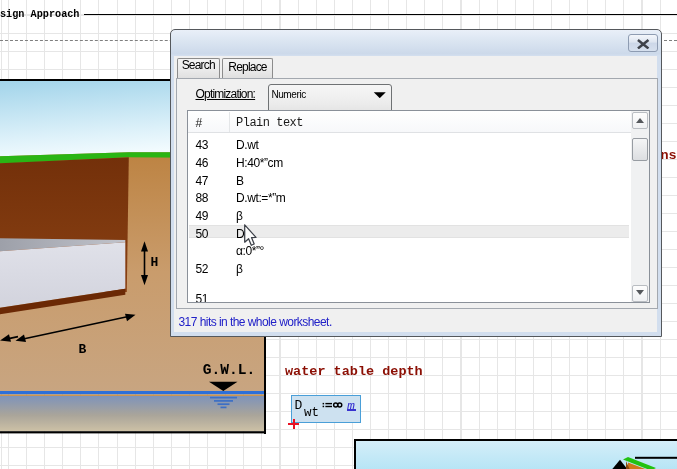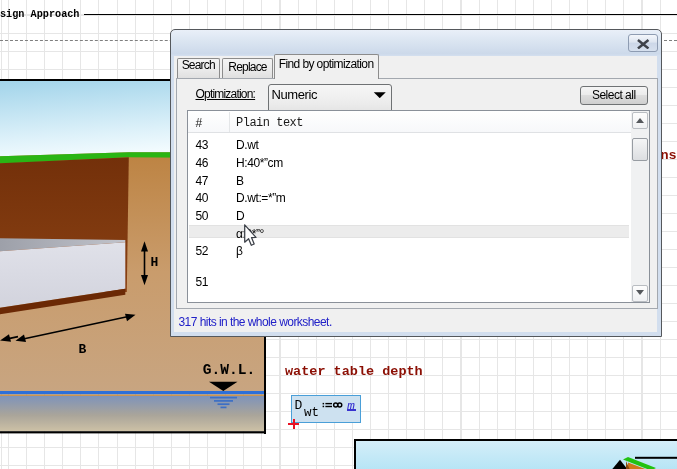--- a/index.html
+++ b/index.html
@@ -131,33 +131,27 @@
   </svg>
 
   <div class="abs" style="left:5.3px;top:47.7px;width:482px;height:230.8px;border:1px solid #a3a8af;box-sizing:border-box;"></div>
 
   <div class="abs" style="left:6.1px;top:27.7px;width:43.3px;height:20px;border:1px solid #8c8c8c;border-bottom:none;border-radius:2px 2px 0 0;
        background:linear-gradient(#f4f4f4,#ebebeb 55%,#e0e0e0);box-sizing:border-box;
        padding-top:0;font-size:12px;letter-spacing:-0.8px;white-space:nowrap;text-align:center;line-height:12px;">Search</div>
   <div class="abs" style="left:51.5px;top:27.7px;width:51px;height:20px;border:1px solid #8c8c8c;border-bottom:none;border-radius:2px 2px 0 0;
        background:linear-gradient(#f4f4f4,#ebebeb 55%,#e0e0e0);box-sizing:border-box;
        padding-top:2px;font-size:12px;letter-spacing:-0.8px;white-space:nowrap;text-align:center;line-height:12px;">Replace</div>
-  <div class="abs" style="left:103.1px;top:24.2px;width:105px;height:24.5px;border:1px solid #8c8c8c;border-bottom:none;border-radius:2px 2px 0 0;
-       background:#f0f0f0;box-sizing:border-box;padding-top:3px;
-       font-size:12px;letter-spacing:-0.6px;white-space:nowrap;text-align:center;line-height:12px;">Find by optimization</div>
 
   <div class="abs" style="left:25px;top:56.6px;font-size:12px;letter-spacing:-0.8px;white-space:nowrap;text-decoration:underline;">Optimization:</div>
   <div class="abs" style="left:97.4px;top:54.2px;width:124.5px;height:35px;border:1px solid #6f7274;border-radius:3px;
-       background:linear-gradient(#f6f6f6,#ececec 55%,#dedede);box-sizing:border-box;font-size:13px;letter-spacing:-0.4px;line-height:19.5px;padding-left:2.5px;white-space:nowrap;">Numeric</div>
+       background:linear-gradient(#f6f6f6,#ececec 55%,#dedede);box-sizing:border-box;font-size:10px;letter-spacing:-0.4px;line-height:19.5px;padding-left:2.5px;white-space:nowrap;">Numeric</div>
   <svg class="abs" style="left:202px;top:61.8px;" width="13.5" height="6.2" viewBox="0 0 13 6.2">
       <polygon points="0.5,0.3 12.5,0.3 6.5,6.2" fill="#000"></polygon>
     </svg>
-  <div class="abs" style="left:409.5px;top:55.7px;width:67.5px;height:19.2px;border:1px solid #6f7274;border-radius:3px;
-       background:linear-gradient(#f5f5f5 0%,#ebebeb 49%,#dddddd 50%,#cfcfcf 100%);box-sizing:border-box;
-       font-size:12px;letter-spacing:-0.5px;white-space:nowrap;text-align:center;line-height:17.5px;">Select all</div>
 
   <div class="abs" style="left:16.5px;top:80px;width:462.7px;height:193px;border:1px solid #8a9099;background:#fff;box-sizing:border-box;overflow:hidden;">
 
     <div class="abs" style="left:0;top:0;width:100%;height:21.5px;background:linear-gradient(#ffffff,#f7f8fa);border-bottom:1px solid #dfe1e4;box-sizing:border-box;"></div>
     <div class="abs" style="left:41.2px;top:1px;width:1px;height:19.5px;background:#e4e6e8;"></div>
     <div class="abs" style="left:7.5px;top:5.2px;font-size:12px;letter-spacing:-0.5px;color:#1a1a1a;">#</div>
     <div class="abs" style="left:48px;top:5.2px;font-size:12px;letter-spacing:-0.5px;color:#1a1a1a;white-space:nowrap;font-family:Liberation Mono, monospace;">Plain text</div>
 
     <div class="abs" style="left:1px;top:113.5px;width:440px;height:13.5px;background:#ececec;border-top:1px solid #e2e2e2;border-bottom:1px solid #e2e2e2;box-sizing:border-box;"></div>
 
@@ -168,22 +162,26 @@
         </div>
 <div style="position:relative;height:17.7px;">
           <span style="position:absolute;left:7.5px;top:2.3px;">46</span>
           <span style="position:absolute;left:48px;top:2.3px;">H:40*”cm</span>
         </div>
 <div style="position:relative;height:17.7px;">
           <span style="position:absolute;left:7.5px;top:2.3px;">47</span>
           <span style="position:absolute;left:48px;top:2.3px;">B</span>
         </div>
 <div style="position:relative;height:17.7px;">
-          <span style="position:absolute;left:7.5px;top:2.3px;">40</span>
+          <span style="position:absolute;left:7.5px;top:2.3px;">88</span>
           <span style="position:absolute;left:48px;top:2.3px;">D.wt:=*”m</span>
+        </div>
+<div style="position:relative;height:17.7px;">
+          <span style="position:absolute;left:7.5px;top:2.3px;">49</span>
+          <span style="position:absolute;left:48px;top:2.3px;">β</span>
         </div>
 <div style="position:relative;height:17.7px;text-decoration:underline;">
           <span style="position:absolute;left:7.5px;top:2.3px;">50</span>
           <span style="position:absolute;left:48px;top:2.3px;">D</span>
         </div>
 <div style="position:relative;height:17.7px;">
           <span style="position:absolute;left:7.5px;top:2.3px;margin-top:48px;">51</span>
           <span style="position:absolute;left:48px;top:2.3px;">α:0*”°</span>
         </div>
 <div style="position:relative;height:17.7px;">

